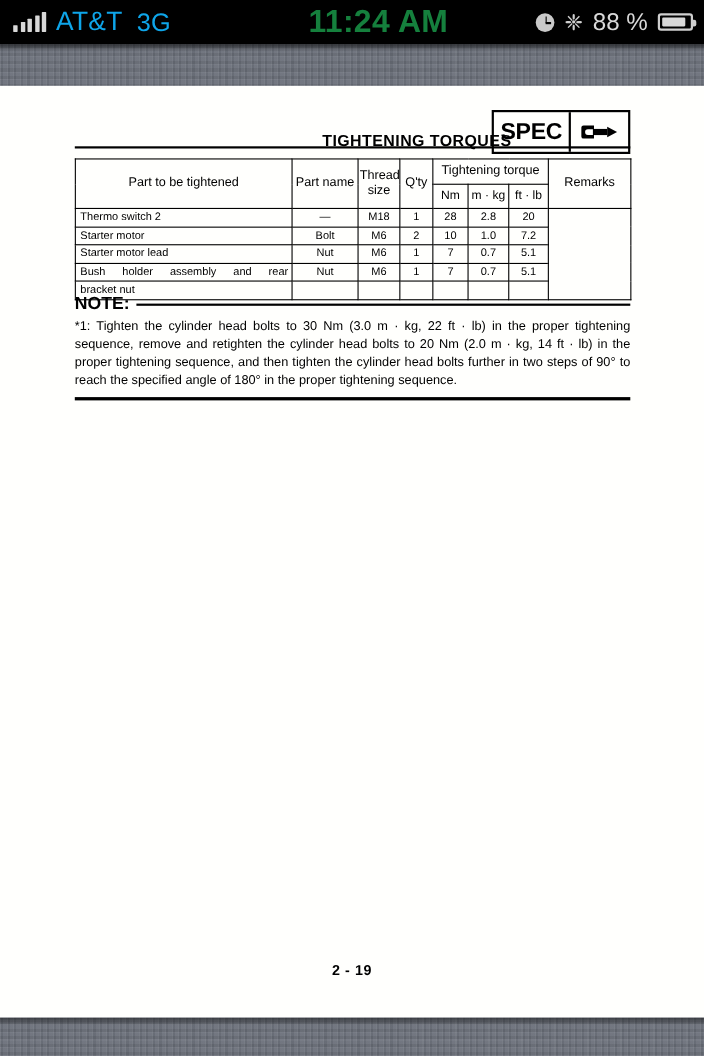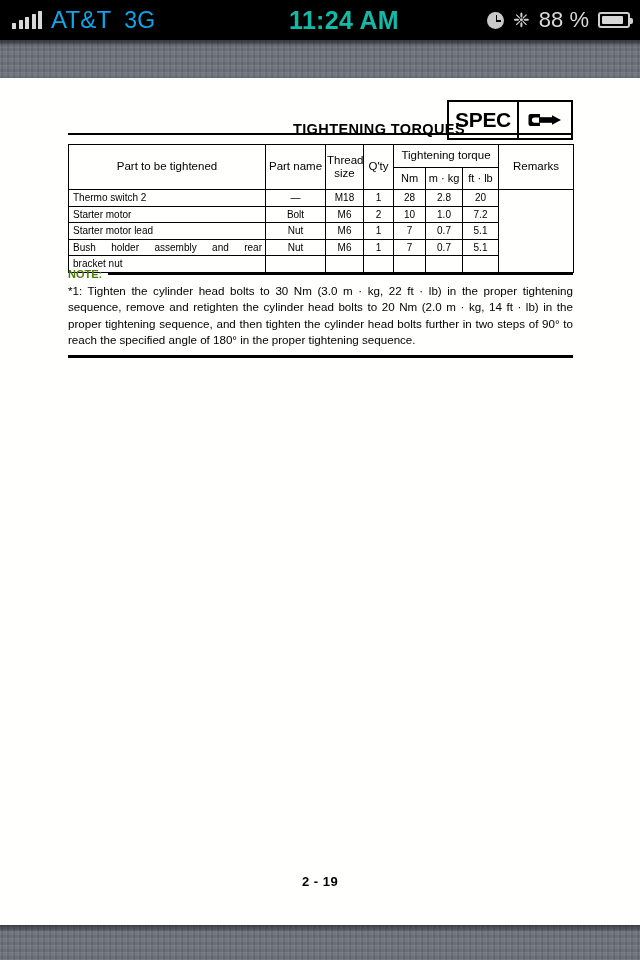--- a/index.html
+++ b/index.html
@@ -63,22 +63,22 @@
     letter-spacing: 0.2px;
     line-height: 1;
   }
   .sb-carrier { font-size: 24px; }
   .sb-net { font-size: 23px; margin-left: 4px; }
 
   .sb-center {
     position: absolute;
     left: 0; right: 0;
     text-align: center;
-    color: #14b8a6;
-    font-size: 25px;
+    color: #15803d;
+    font-size: 29px;
     font-weight: bold;
     letter-spacing: 0.3px;
     padding-left: 48px;
   }
 
   .sb-right {
     position: absolute;
     right: 10px;
     display: flex;
     align-items: center;
@@ -287,23 +287,23 @@
     left: 68px;
     top: 190px;
     width: 505px;
   }
   #note-head {
     display: flex;
     align-items: center;
     gap: 6px;
   }
   #note-label {
-    font-size: 11px;
+    font-size: 16px;
     font-weight: bold;
-    color: #4d7c0f;
+    color: #000000;
   }
   #note-head-rule {
     flex: 1;
     height: 2px;
     background: #000;
   }
   #note-text {
     margin-top: 3px;
     font-size: 11.6px;
     line-height: 1.42;

